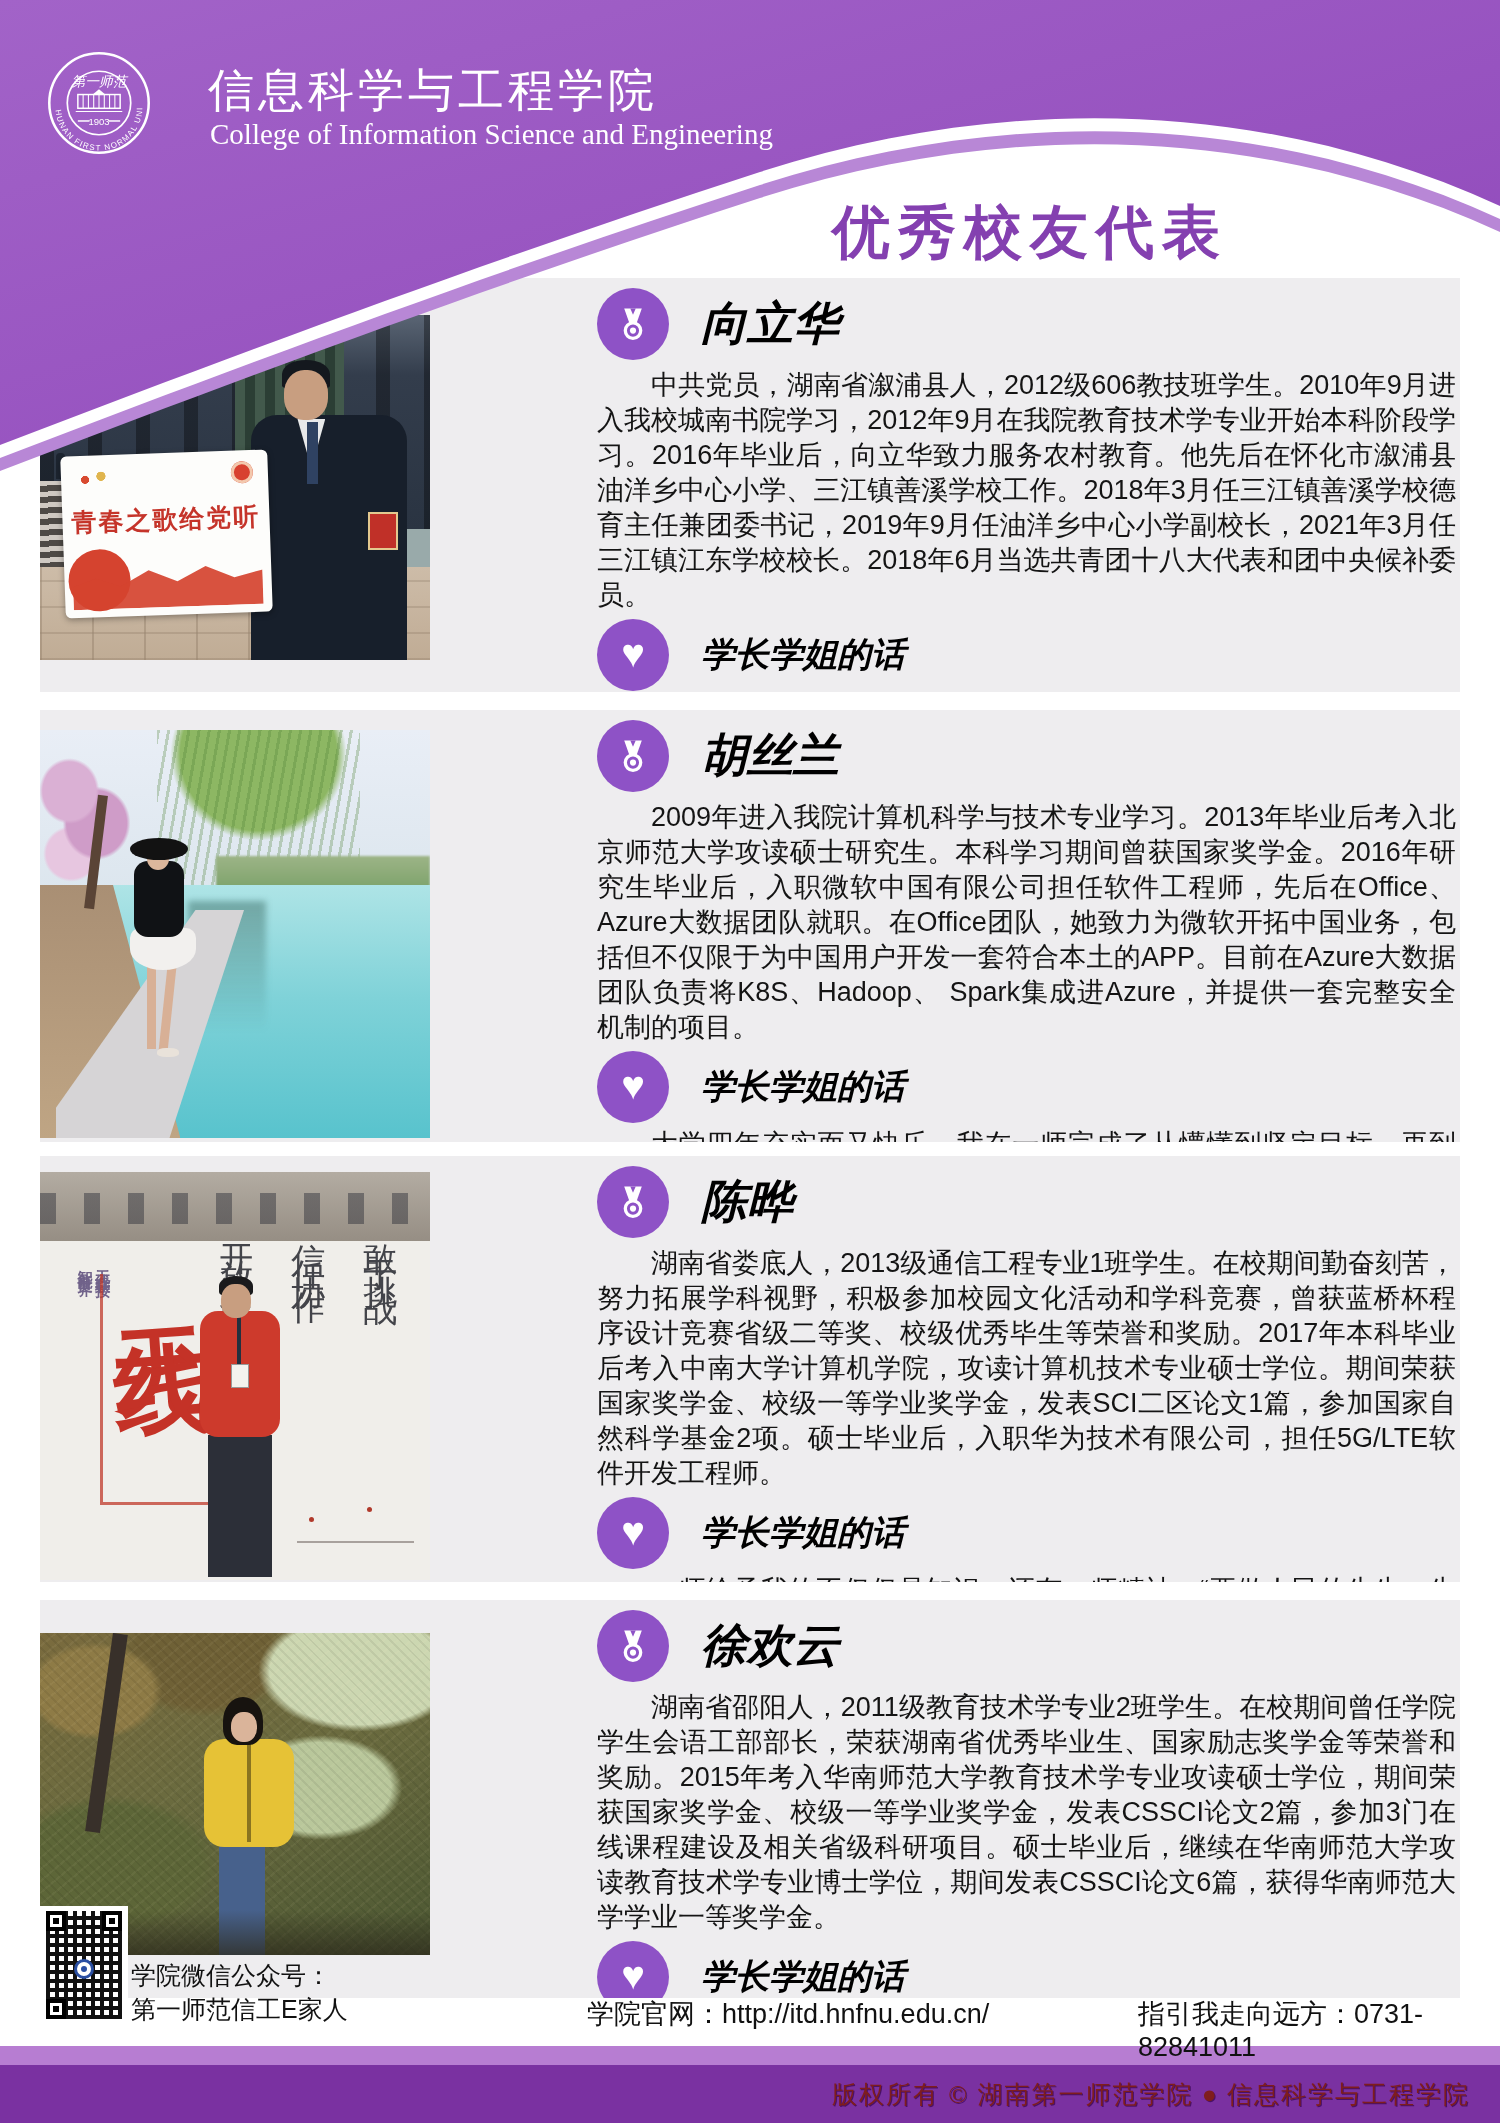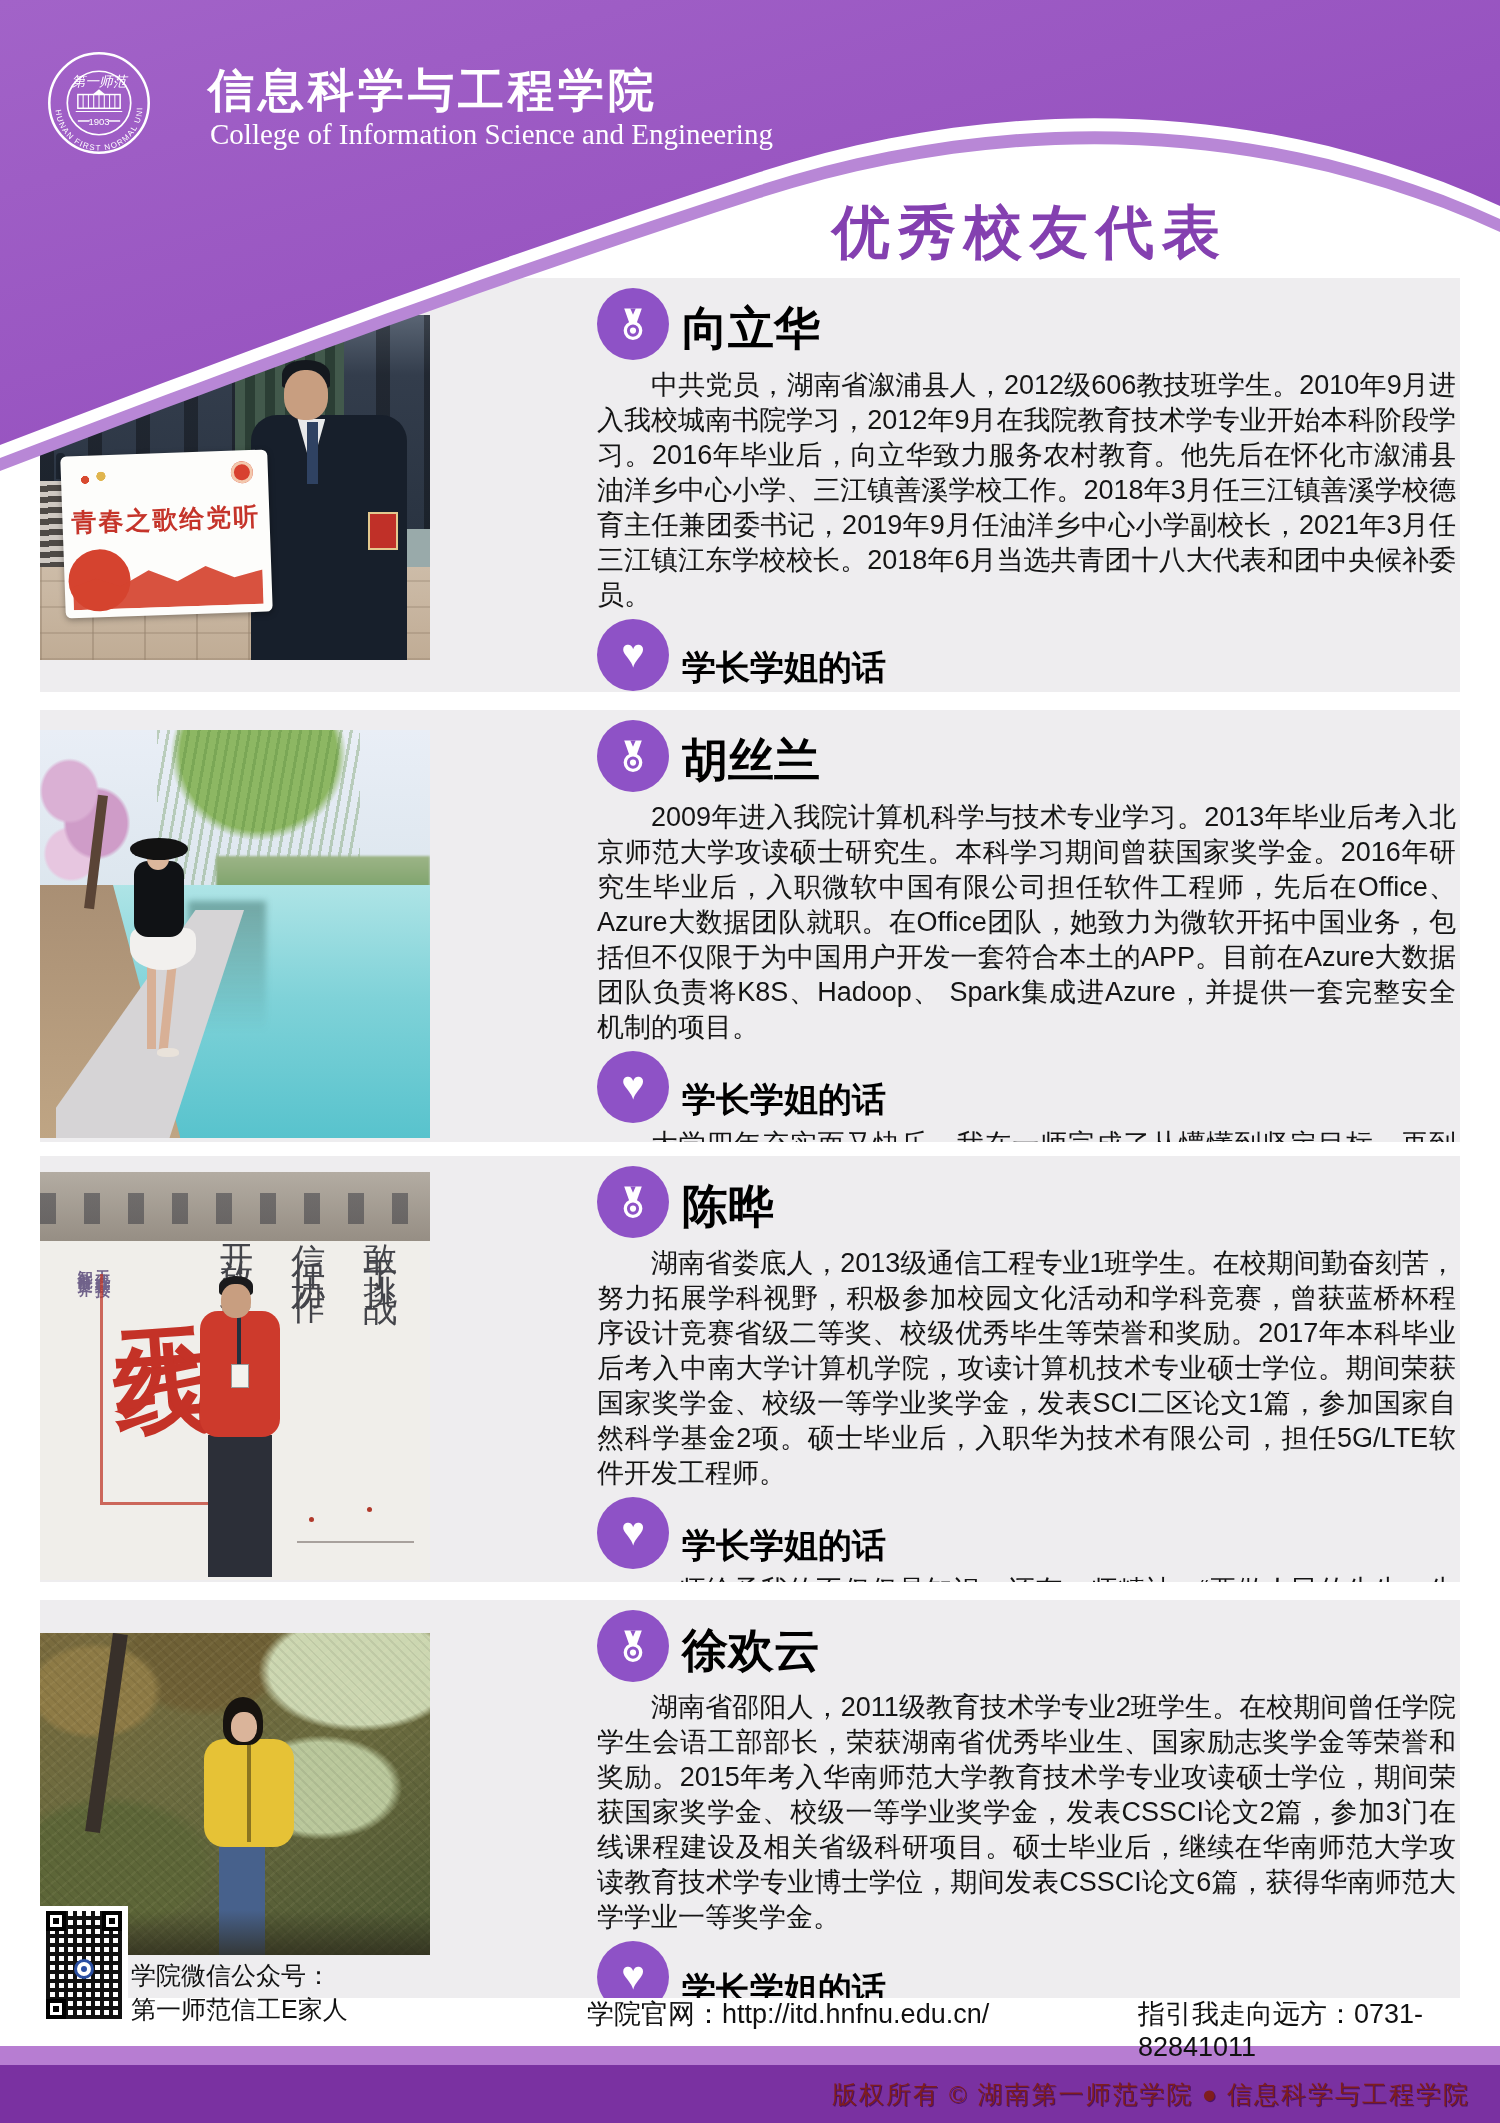--- a/index.html
+++ b/index.html
@@ -2,38 +2,38 @@
 <html><head>
 <meta charset="utf-8">
 <style>
   html,body{margin:0;padding:0;background:#fff;}
   .page{position:relative;width:1500px;height:2123px;background:#fff;overflow:hidden;
         font-family:"Liberation Sans",sans-serif;}
 
   
   .swoosh{position:absolute;left:0;top:0;width:1500px;height:480px;z-index:5;pointer-events:none;}
   .logo-svg{position:absolute;left:46px;top:48px;width:106px;height:110px;z-index:6;}
-  .college-cn{position:absolute;left:208px;top:60px;font-size:46px;font-weight:bold;color:#fff;
+  .college-cn{position:absolute;left:208px;top:60px;font-size:46px;font-weight:normal;color:#fff;
               letter-spacing:4px;z-index:6;}
   .college-en{position:absolute;left:210px;top:118px;font-size:29px;color:#fff;z-index:6;
               font-family:"Liberation Serif",serif;}
   .page-title{position:absolute;left:710px;top:194px;width:640px;text-align:center;font-size:58px;
               font-weight:bold;color:#8440b0;letter-spacing:8px;z-index:6;}
 
   
   .section{position:absolute;left:40px;width:1420px;background:#eeedef;overflow:hidden;z-index:1;}
   #s1{top:278px;height:414px;} #s2{top:710px;height:432px;}
   #s3{top:1156px;height:426px;} #s4{top:1600px;height:398px;}
   .photo{position:absolute;overflow:hidden;background:#9aa;}
   #p1{left:0;top:37px;width:390px;height:345px;}
   #p2{left:0;top:20px;width:390px;height:408px;}
   #p3{left:0;top:16px;width:390px;height:408px;}
   #p4{left:0;top:33px;width:390px;height:322px;}
   .content{margin-left:557px;padding:10px 4px 0 0;}
-  .name-row,.quote-row{display:flex;align-items:flex-end;gap:13px;}
+  .name-row,.quote-row{display:flex;align-items:center;gap:32px;font-style:italic;}
   .quote-row{margin-top:6px;}
   .badge{width:72px;height:72px;border-radius:50%;background:#8e52c6;display:flex;
          align-items:center;justify-content:center;flex:0 0 72px;}
   .heart-glyph{color:#fff;font-size:40px;line-height:1;transform:translateY(-2px);}
   h2.name{font-size:46px;font-weight:bold;color:#000;margin:0;}
   h3.qh{font-size:34px;font-weight:bold;color:#000;margin:0;}
   p.bio,p.quote{font-size:27px;line-height:35px;color:#141414;text-align:justify;
                 text-indent:2em;margin:8px 0 0 0;}
   p.quote{margin-top:4px;}
 

